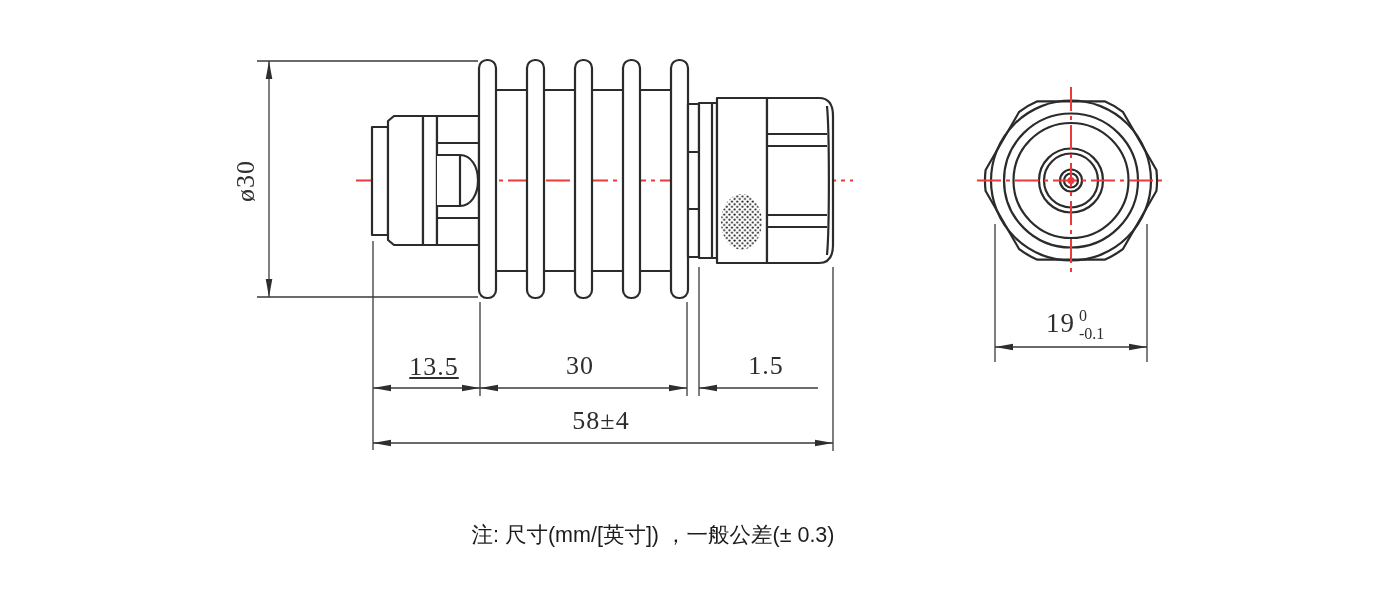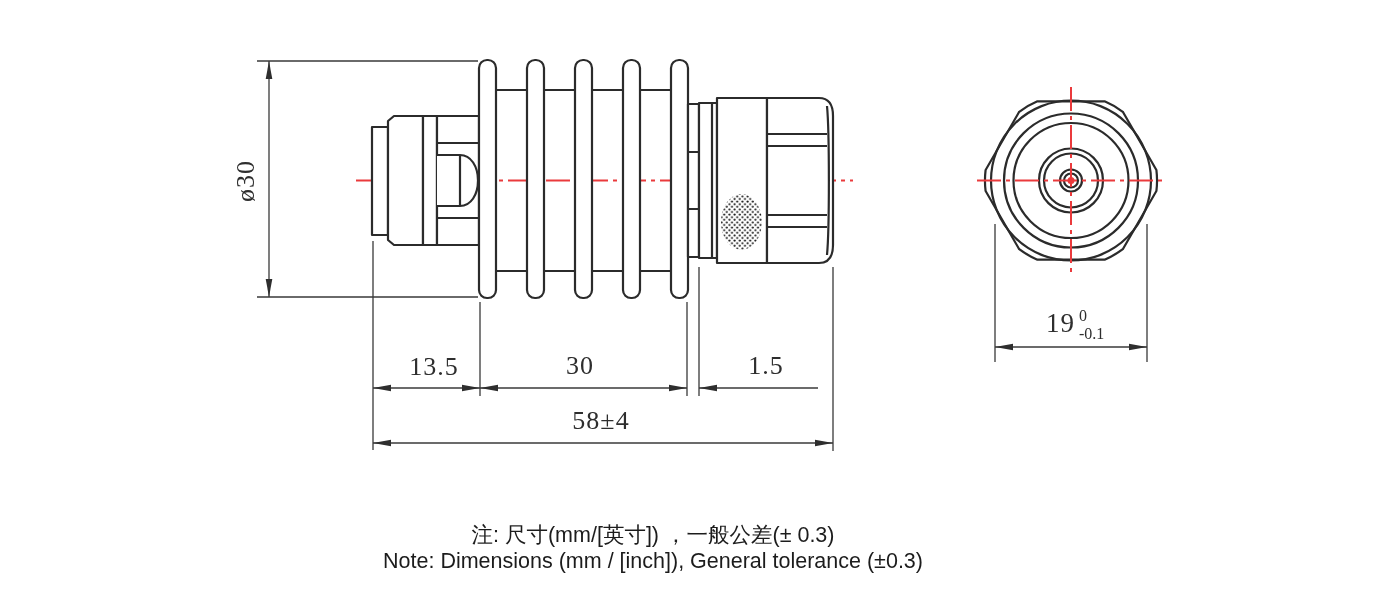--- a/index.html
+++ b/index.html
@@ -114,32 +114,31 @@
       <polygon points="699,388 717,384.7 717,391.3"></polygon>
       <polygon points="373,443 391,439.7 391,446.3"></polygon>
       <polygon points="833,443 815,439.7 815,446.3"></polygon>
       <polygon points="995,347 1013,343.7 1013,350.3"></polygon>
       <polygon points="1147,347 1129,343.7 1129,350.3"></polygon>
     </g>
   </svg>
 
   <div class="dimtext rot" style="left:246px;top:181px;">ø30</div>
 
-  <div class="dimtext" style="left:434px;top:367px;">13.5</div>
+  <div class="dimtext" style="left:434px;top:367px;text-decoration:underline;">13.5</div>
 
   <div class="dimtext" style="left:580px;top:366px;">30</div>
 
   <div class="dimtext" style="left:766px;top:366px;text-align:center;">1.5</div>
 
   <div class="dimtext" style="left:601px;top:421px;">58±4</div>
 
   <div id="dim19">
     <span class="val">19</span>
     <span class="tol">
       <span>0</span>
       <span>-0.1</span>
     </span>
   </div>
 
   <div id="note-cn" class="note">注: 尺寸(mm/[英寸]) ，一般公差(± 0.3)</div>
-  <div id="note-en" class="note">Note: Dimensions (mm / [inch]), General tolerance (±0.3)</div>
 
 </div>
 
 </body></html>

